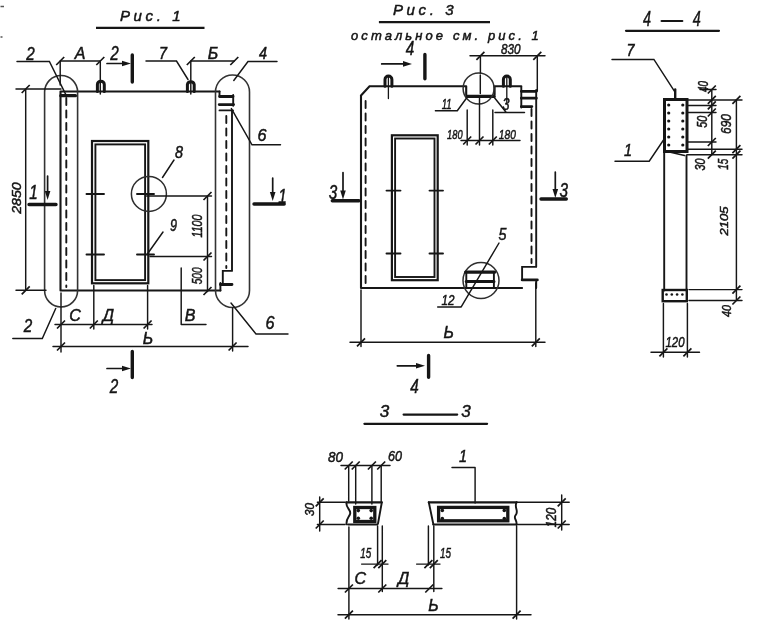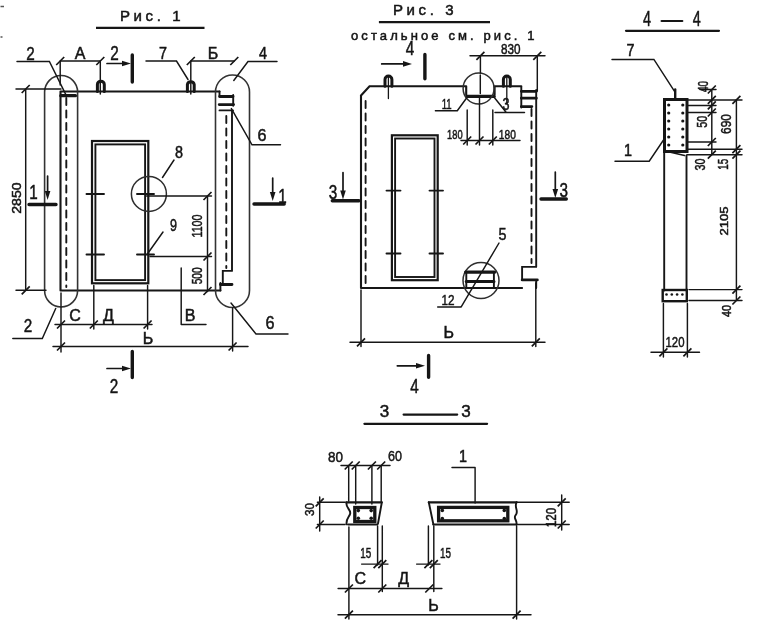--- a/index.html
+++ b/index.html
@@ -1,16 +1,16 @@
 <!DOCTYPE html>
 <html><head>
 <meta charset="utf-8">
 <style>
 html,body{margin:0;padding:0;background:#ffffff;}
-#pg{width:776px;height:629px;position:relative;overflow:hidden;background:#ec4899;}
+#pg{width:776px;height:629px;position:relative;overflow:hidden;background:#ec4899;font-style:italic;}
 #pg svg{filter:blur(0.28px);}
 text{font-family:"Liberation Sans",sans-serif;fill:#141414;stroke:#141414;stroke-width:0.5px;}
 .t16{font-size:16px;}
 .ti{font-size:15px;letter-spacing:3.6px;}
 </style>
 </head>
 <body>
 <div id="pg">
 <svg width="776" height="629" viewBox="0 0 776 629">
 <rect x="0" y="0" width="776" height="629" fill="#ffffff"></rect>

